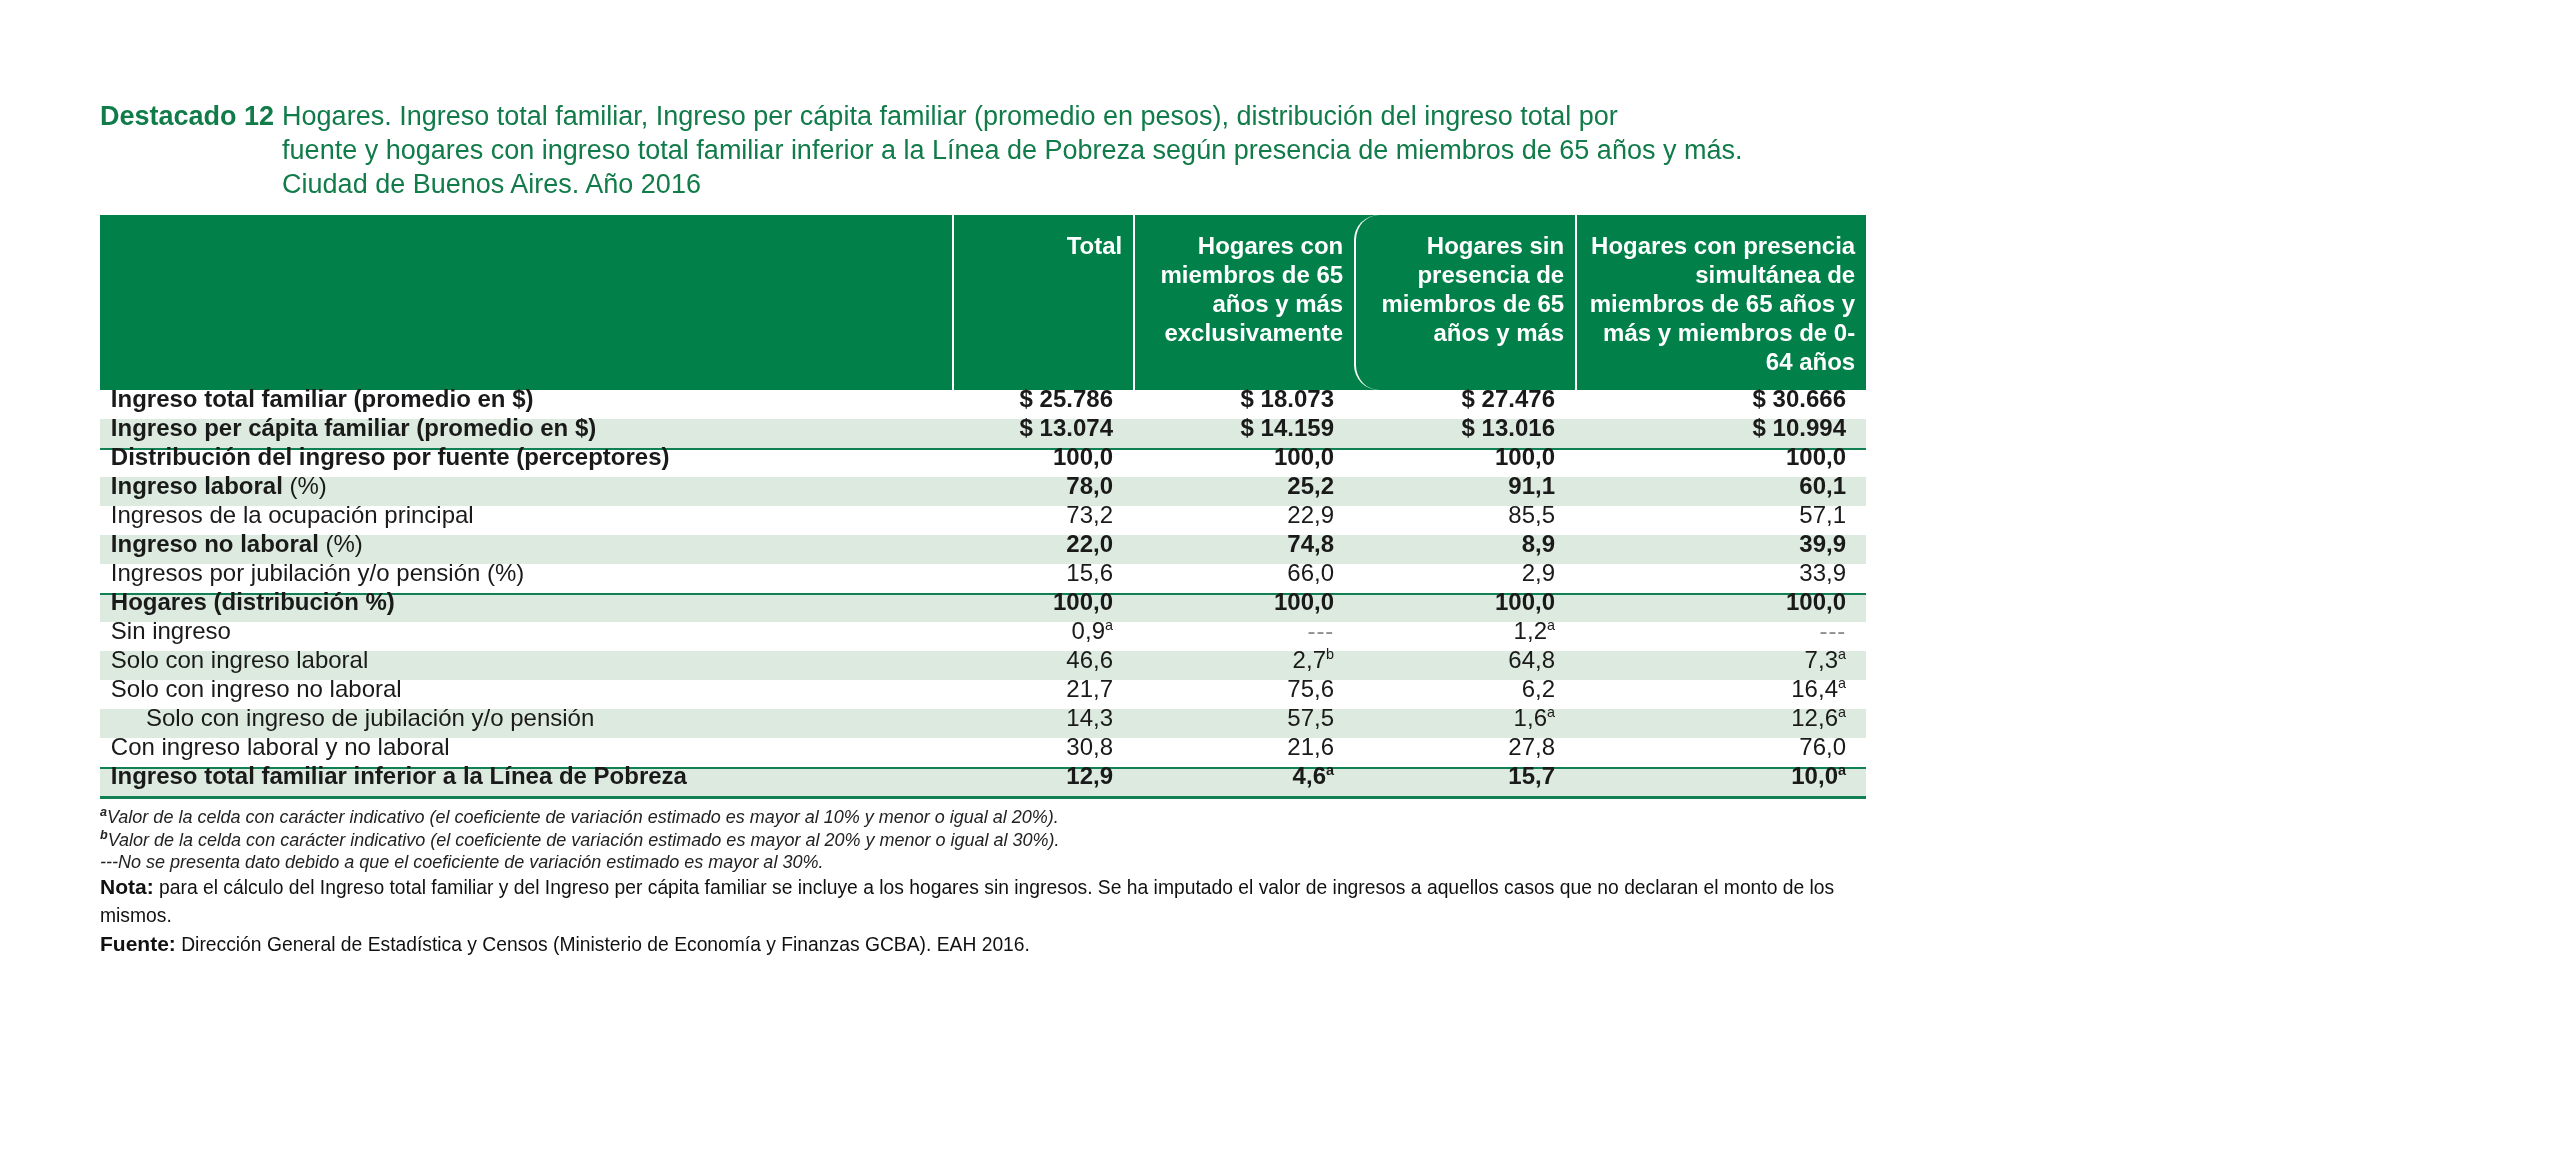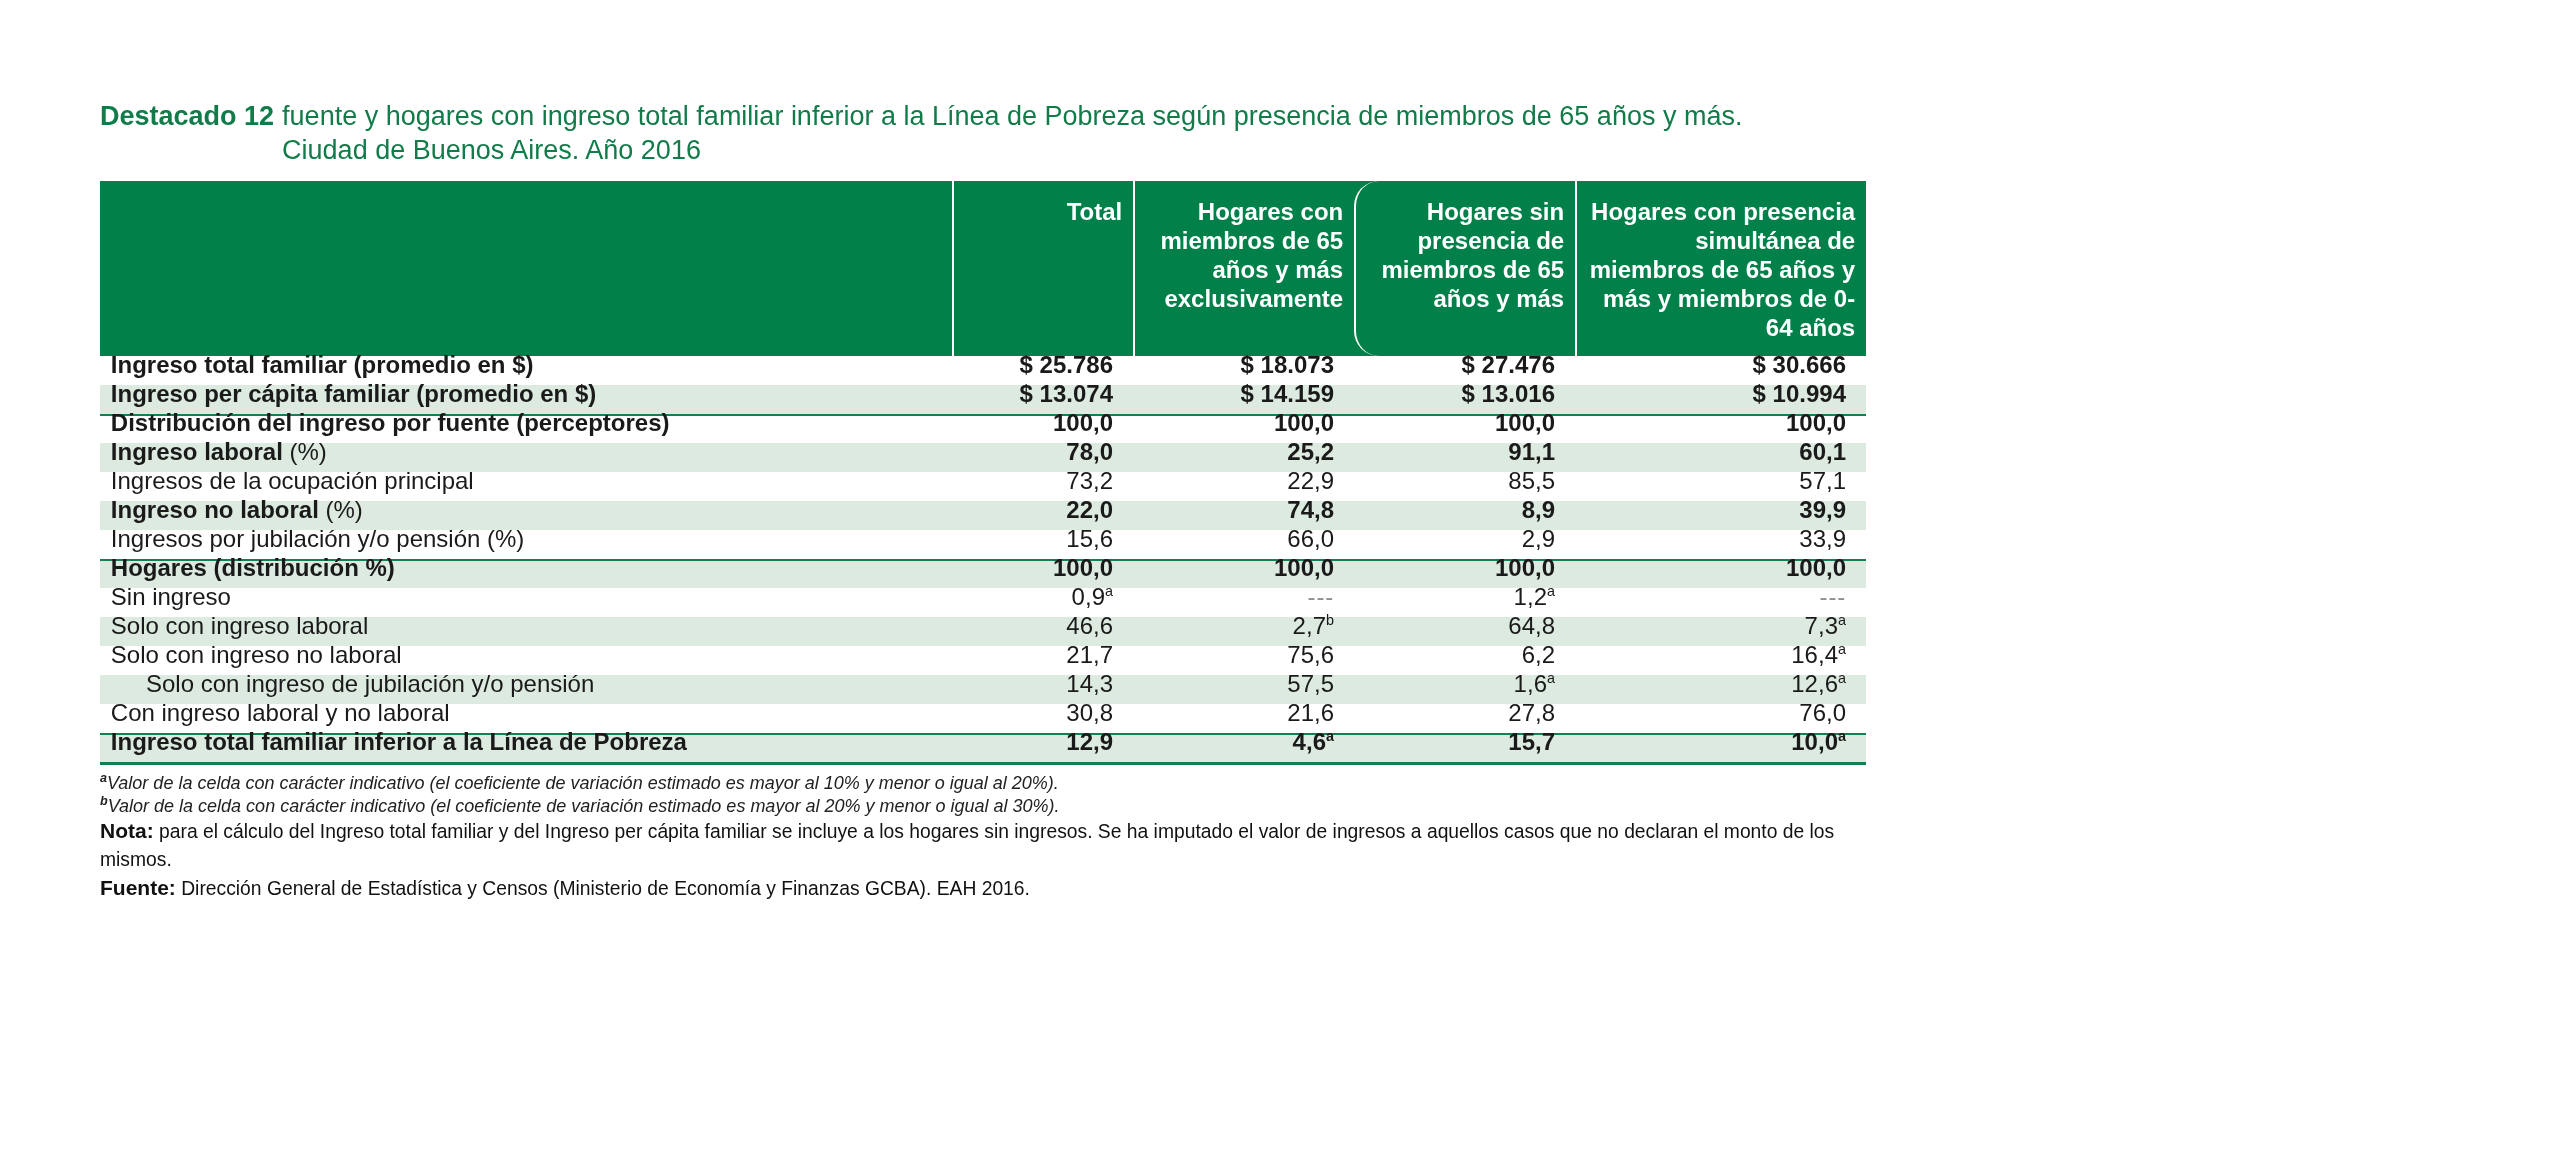--- a/index.html
+++ b/index.html
@@ -51,20 +51,21 @@
   .meta .meta-label{font-weight:bold;font-size:21px;margin-top:24px;}
 </style>
 </head>
 <body>
 
 <div class="doc">
 
   <div class="title-block">
     <div class="title-label">Destacado 12</div>
     <div class="title-text">
+      <div>Hogares. Ingreso total familiar, Ingreso per cápita familiar (promedio en pesos), distribución del ingreso total por</div>
       <div>fuente y hogares con ingreso total familiar inferior a la Línea de Pobreza según presencia de miembros de 65 años y más.</div>
       <div>Ciudad de Buenos Aires. Año 2016</div>
     </div>
   </div>
 
   <div class="table">
     <div class="thead">
         <div class="th col-0"></div>
         <div class="th col-1">Total</div>
         <div class="th col-2">Hogares con miembros de 65 años y más exclusivamente</div>
@@ -169,18 +170,19 @@
           <div class="td num col-2">4,6<sup>a</sup></div>
           <div class="td num col-3">15,7</div>
           <div class="td num col-4">10,0<sup>a</sup></div>
         </div>
       </div>
   </div>
 
   <div class="footnotes">
     <div><span class="fn-sup">a</span><span>Valor de la celda con carácter indicativo (el coeficiente de variación estimado es mayor al 10% y menor o igual al 20%).</span></div>
     <div><span class="fn-sup">b</span><span>Valor de la celda con carácter indicativo (el coeficiente de variación estimado es mayor al 20% y menor o igual al 30%).</span></div>
+    <div><span class="fn-dash">---</span><span>No se presenta dato debido a que el coeficiente de variación estimado es mayor al 30%.</span></div>
     <div class="meta"><span class="meta-label">Nota:</span><span> para el cálculo del Ingreso total familiar y del Ingreso per cápita familiar se incluye a los hogares sin ingresos. Se ha imputado el valor de ingresos a aquellos casos que no declaran el monto de los mismos.</span></div>
     <div class="meta"><span class="meta-label">Fuente:</span><span> Dirección General de Estadística y Censos (Ministerio de Economía y Finanzas GCBA). EAH 2016.</span></div>
   </div>
 
 </div>
 
 
 </body></html>

